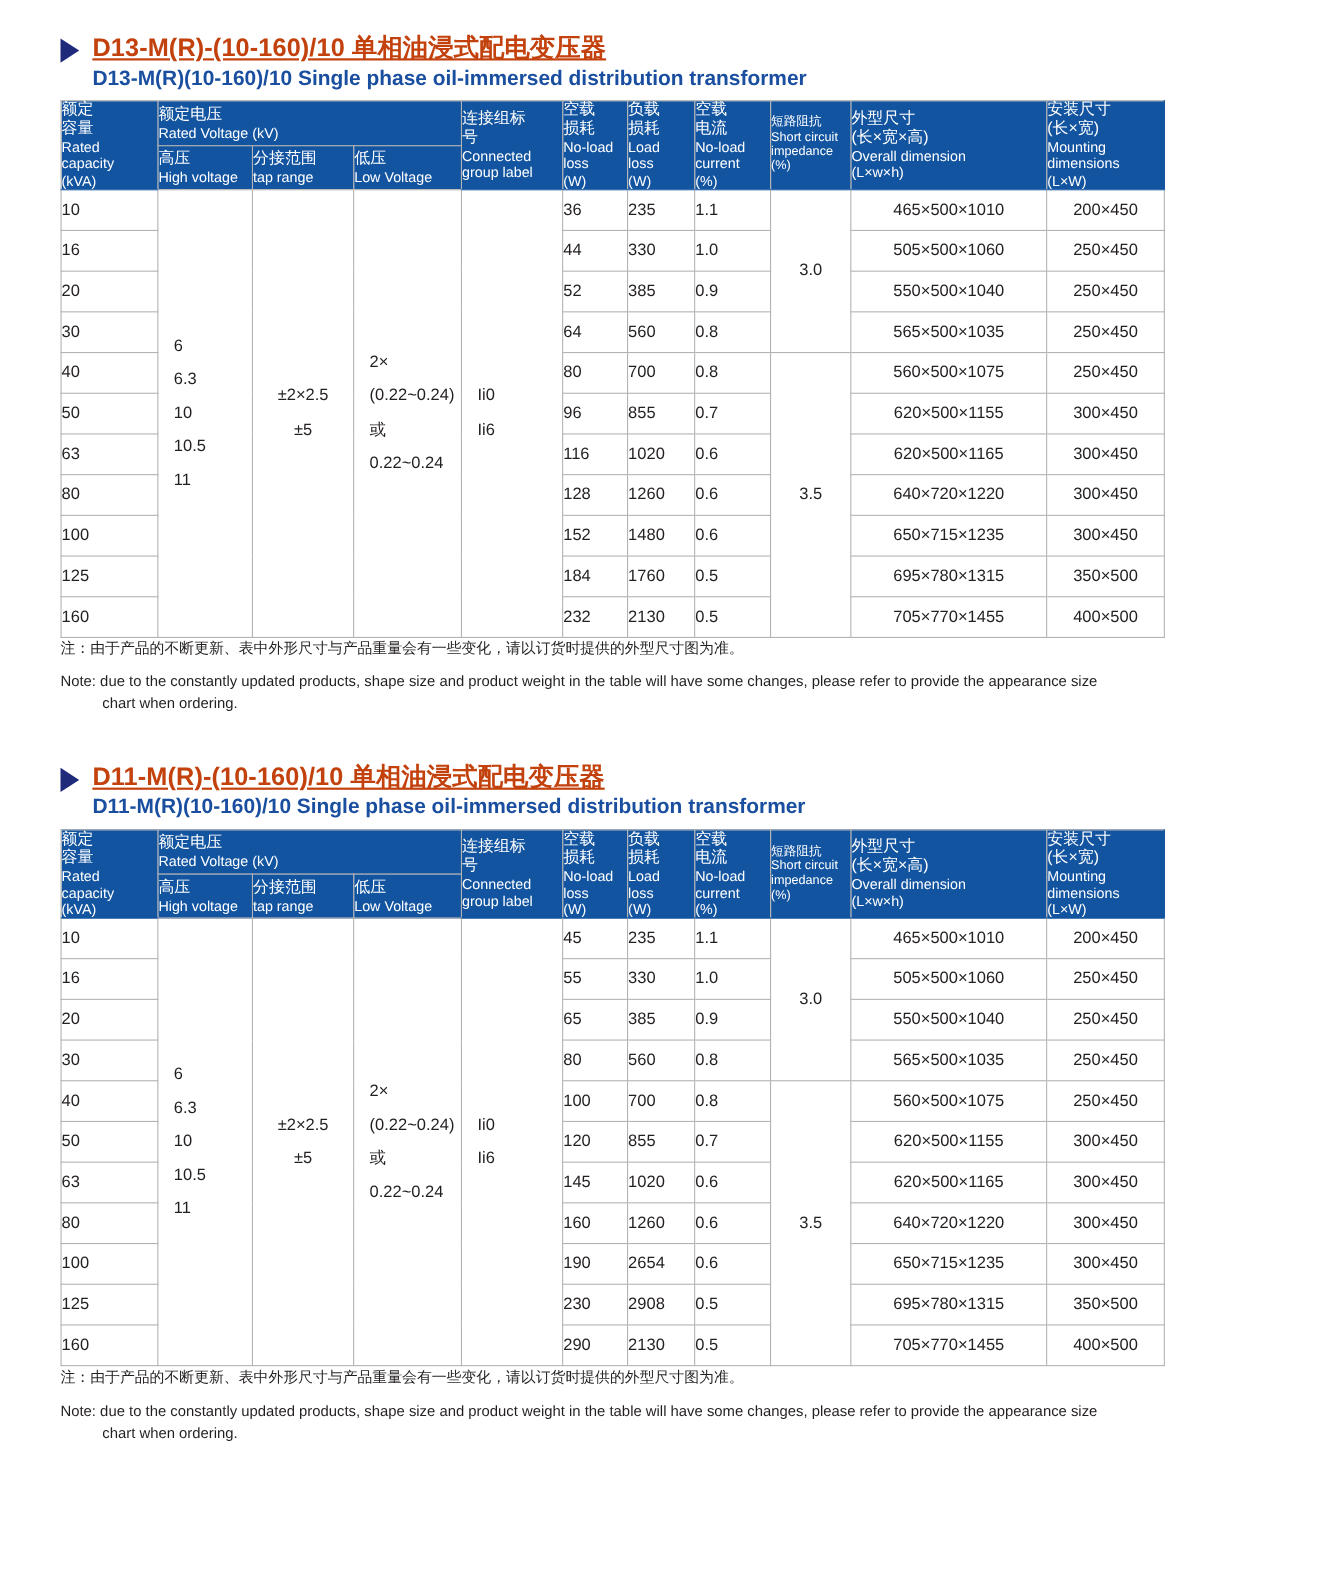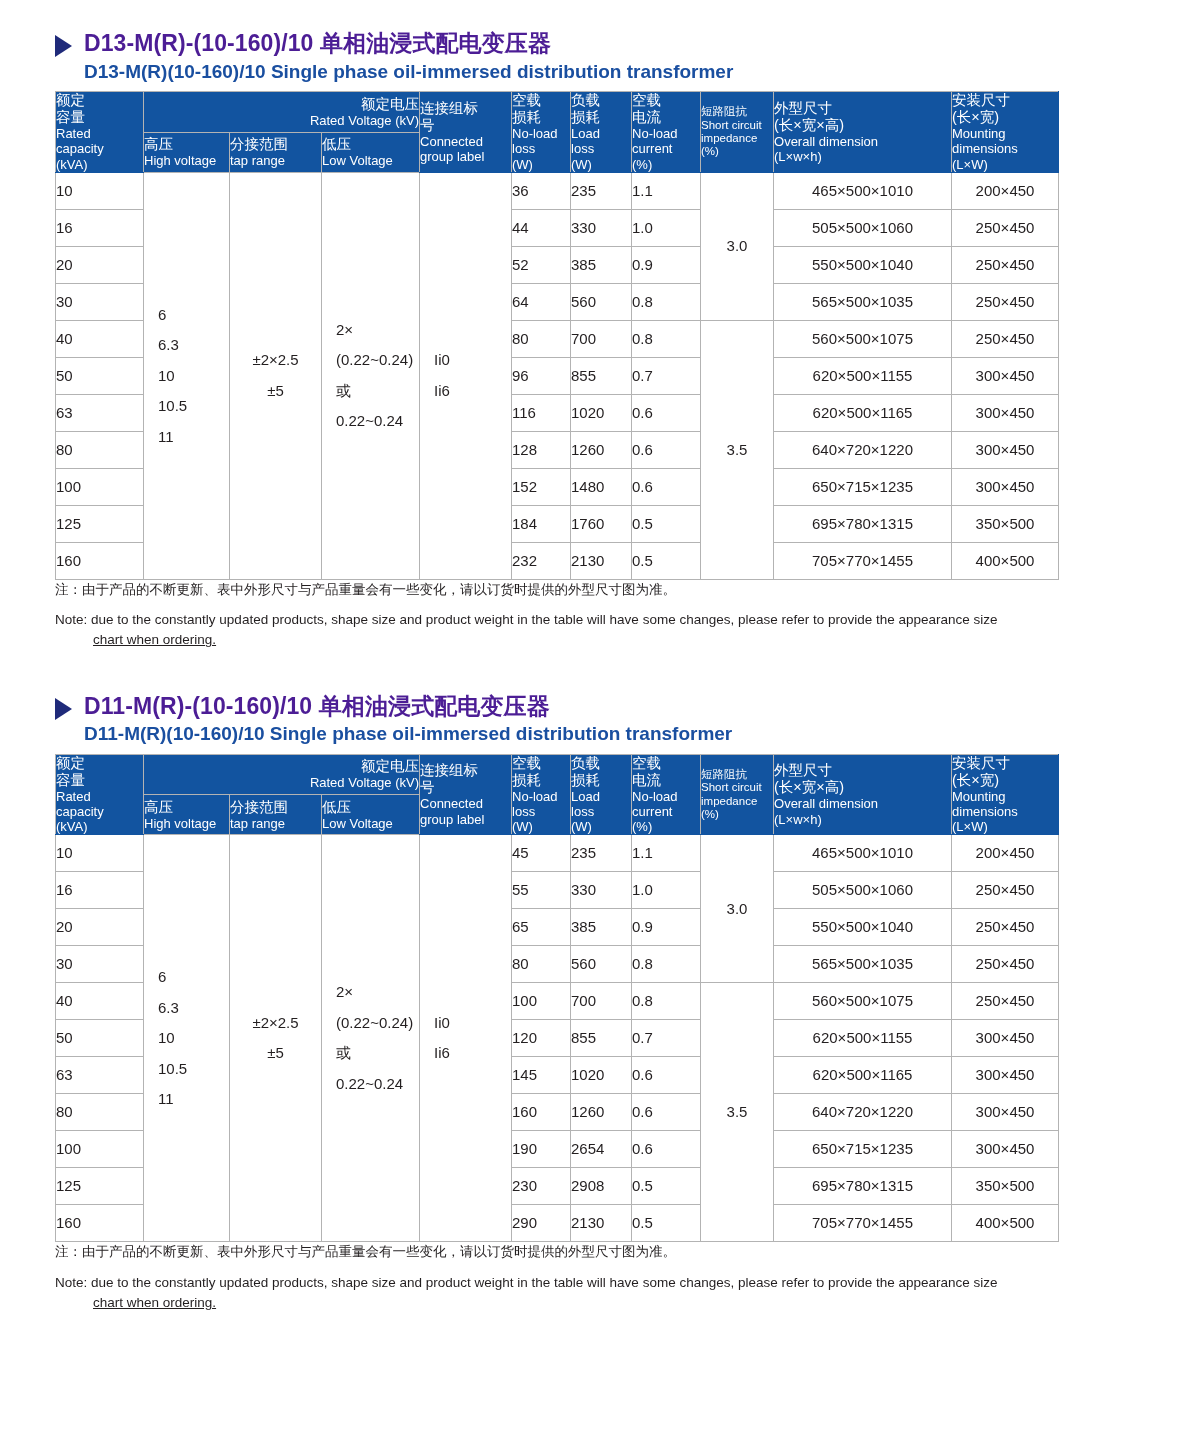--- a/index.html
+++ b/index.html
@@ -38,24 +38,25 @@
     border-bottom: 11px solid transparent;
     border-left: 17px solid #1f2a7a;
     margin-top: 5px;
     margin-right: 12px;
     flex: 0 0 auto;
   }
   .heading-text { flex: 1 1 auto; }
   .title-cn {
     font-size: 23px;
     font-weight: bold;
-    color: #4c1d95;
+    color: #c2410c;
     letter-spacing: 0.1px;
     line-height: 1.2;
     white-space: nowrap;
+    text-decoration: underline;
   }
   .title-en {
     font-size: 19px;
     font-weight: bold;
     color: #1a4fa0;
     line-height: 1.3;
     margin-top: 2px;
     white-space: nowrap;
   }
 
@@ -81,21 +82,21 @@
     font-weight: normal;
     padding: 5px 6px 6px 7px;
     vertical-align: top;
     line-height: 1.17;
   }
   thead th.last-col { border-right-color: #1254a0; }
   thead th.nosub { border-bottom-color: #1254a0; }
   .h-cn { font-size: 14.5px; display: block; }
   .h-en { font-size: 13px; display: block; }
   .h-sm { font-size: 11.5px; display: block; }
-  .h-center { text-align: right; }
+  .h-center { text-align: left; }
 
   tbody td {
     height: 36px;
     font-size: 15px;
     color: #231f20;
     padding: 0 0 0 12px;
     line-height: 1.45;
   }
   tbody td.c { text-align: center; padding-left: 0; }
   tbody td.merged {
@@ -111,21 +112,21 @@
   }
 
   
   .notes {
     font-size: 13.5px;
     color: #231f20;
     line-height: 1.5;
   }
   .note-cn { margin: 0 0 10px 0; }
   .note-en { margin: 0; }
-  .note-indent { display: block; padding-left: 38px; text-decoration: underline; }
+  .note-indent { display: block; padding-left: 38px; }
 </style>
 </head>
 <body>
 
 <div class="page">
 
   <div class="section sec1">
     <div class="heading-row">
       <div class="arrow-marker"></div>
       <div class="heading-text">

